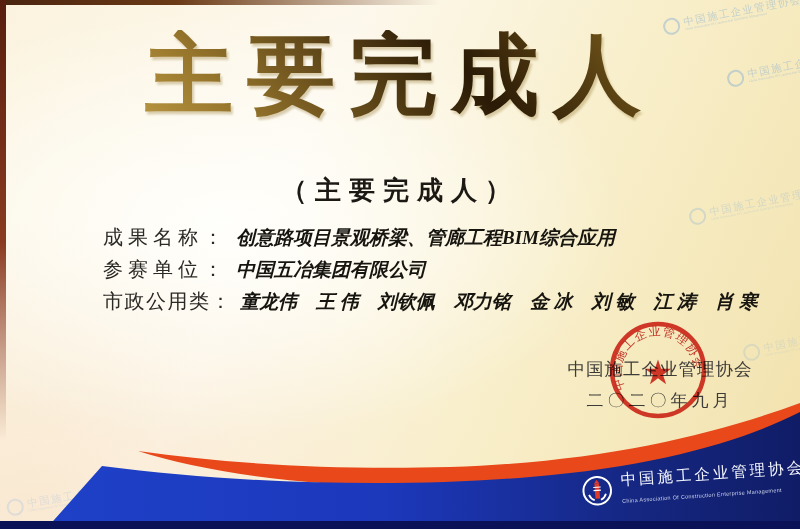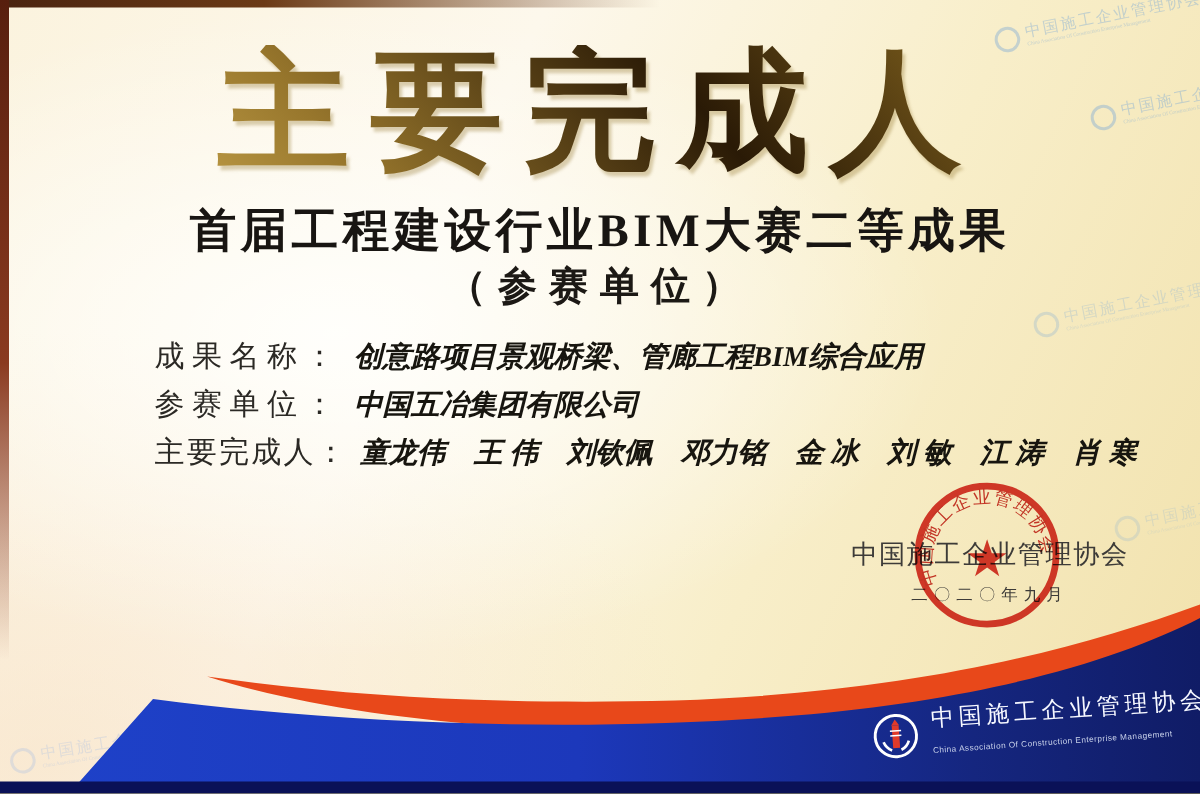--- a/index.html
+++ b/index.html
@@ -47,21 +47,21 @@
   .field-row{position:absolute;left:103px;white-space:nowrap;color:#242220;}
   .row-1{top:224px;}
   .row-2{top:256px;}
   .row-3{top:288px;}
   .field-label{font-size:20px;font-weight:400;letter-spacing:5px;color:#2b2925;}
   .row-3 .field-label{letter-spacing:1.5px;}
   .field-value{font-size:19px;font-style:italic;font-weight:600;margin-left:8px;color:#17150f;text-align:right;}
 
   .issuer-block{position:absolute;left:555px;top:357px;width:210px;text-align:center;color:#3d3b38;}
   .issuer-name{font-size:17.5px;letter-spacing:1px;}
-  .issue-date{font-size:11px;letter-spacing:4px;margin-top:8px;}
+  .issue-date{font-size:17px;letter-spacing:4px;margin-top:8px;}
 
   .seal{position:absolute;left:608px;top:320px;width:100px;height:100px;opacity:.9;
     mix-blend-mode:multiply;}
 
   .ribbon{position:absolute;left:0;top:0;width:800px;height:529px;pointer-events:none;}
 
   .footer-logo{position:absolute;left:581px;top:466px;display:flex;align-items:center;gap:8px;
     transform:rotate(-4deg);}
   .footer-emblem{width:32px;height:32px;flex:0 0 auto;}
   .footer-cn{font-size:15.5px;letter-spacing:3px;color:#f6f8ff;white-space:nowrap;line-height:1.1;
@@ -108,31 +108,30 @@
   <div class="wm wm5">
     <span class="wm-circle"></span>
     <span>
       <span class="wm-cn">中国施工企业管理协会</span>
       <span class="wm-en">China Association Of Construction Enterprise Management</span>
     </span>
   </div>
 
   <h1 class="title">主要完成人</h1>
 
-  <h2 class="award">首届工程建设行业BIM大赛二等成果</h2>
-  <h3 class="category">（参赛单位）</h3>
+  <h3 class="category">（主要完成人）</h3>
 
   <div class="field-row row-1">
     <span class="field-label">成果名称：</span><span class="field-value">创意路项目景观桥梁、管廊工程BIM综合应用</span>
   </div>
   <div class="field-row row-2">
     <span class="field-label">参赛单位：</span><span class="field-value">中国五冶集团有限公司</span>
   </div>
   <div class="field-row row-3">
-    <span class="field-label">主要完成人：</span><span class="field-value">童龙伟　王 伟　刘钦佩　邓力铭　金 冰　刘 敏　江 涛　肖 寒</span>
+    <span class="field-label">市政公用类：</span><span class="field-value">童龙伟　王 伟　刘钦佩　邓力铭　金 冰　刘 敏　江 涛　肖 寒</span>
   </div>
 
   <div class="issuer-block">
     <div class="issuer-name">中国施工企业管理协会</div>
     <div class="issue-date">二〇二〇年九月</div>
   </div>
 
   <svg class="seal" viewBox="0 0 100 100">
     <defs>
       <path id="sealArc" d="M 17,69 A 37,37 0 1 1 83,69" fill="none"></path>

